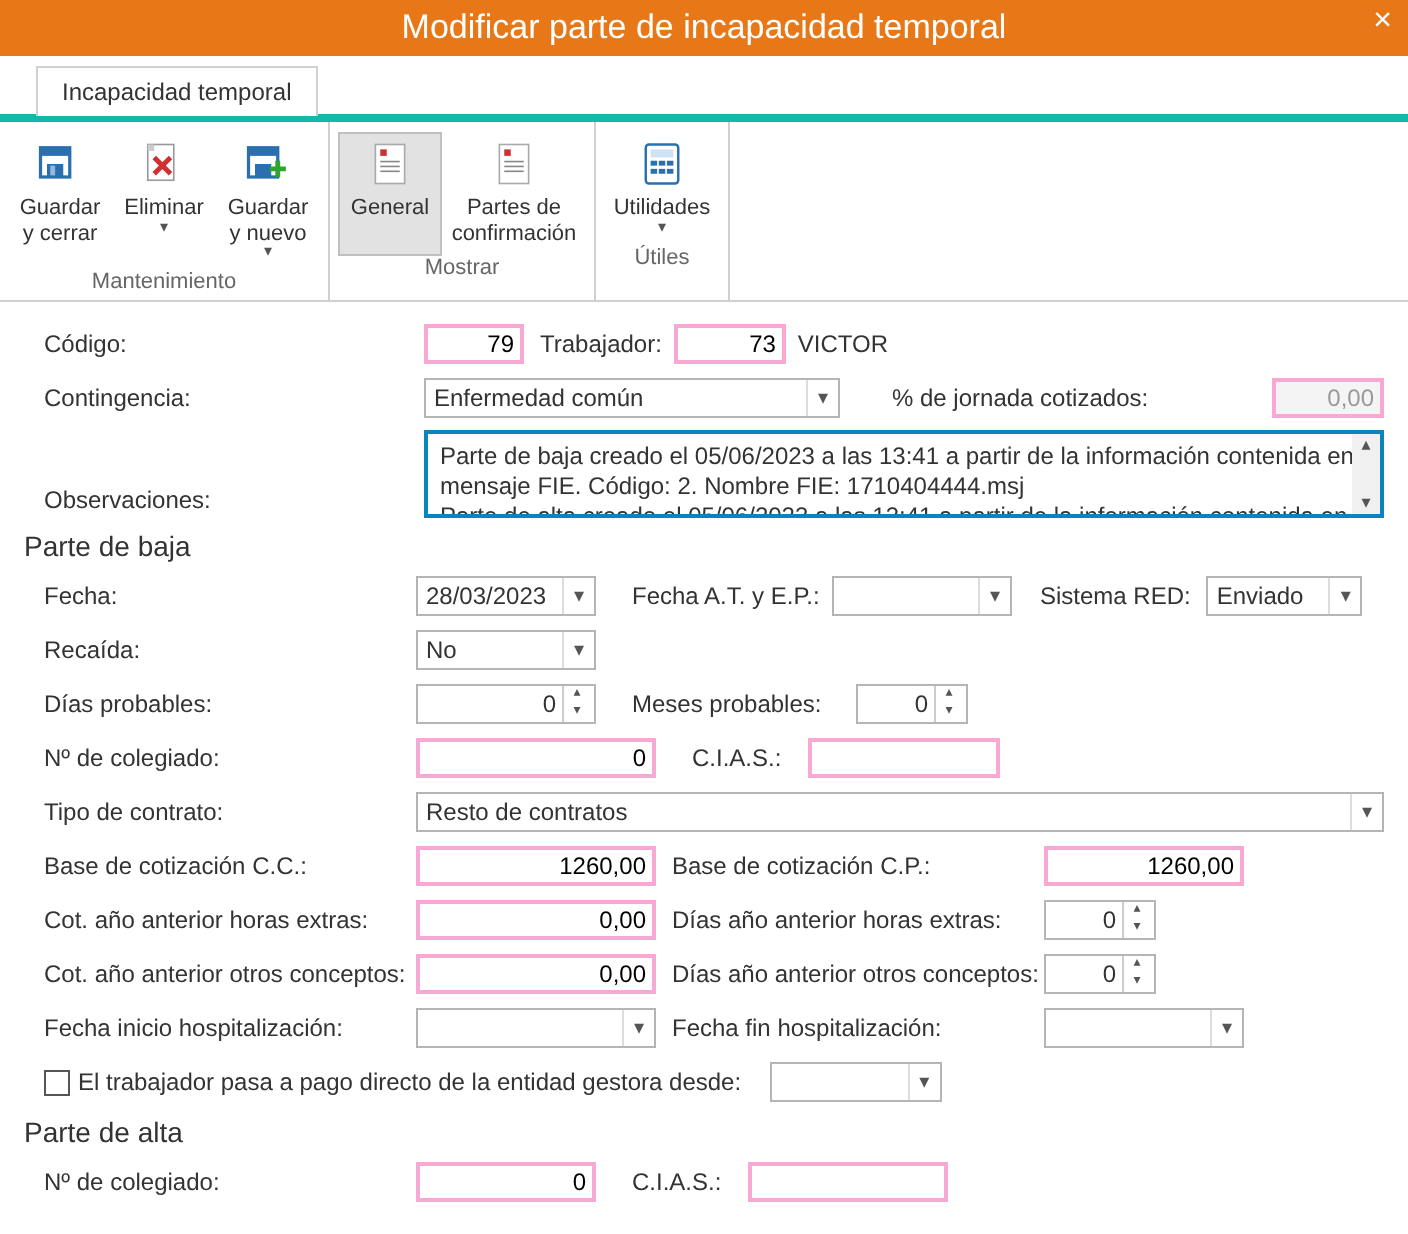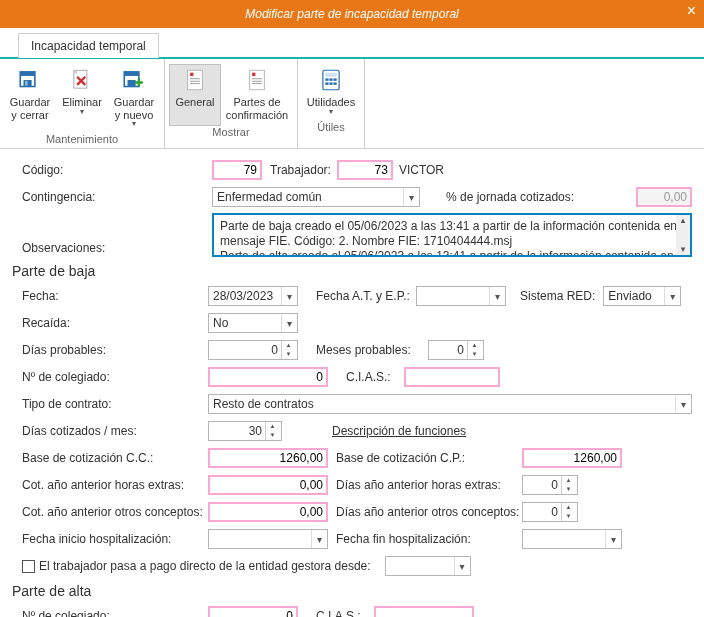--- a/index.html
+++ b/index.html
@@ -16,32 +16,31 @@
     color: #fff;
     height: 28px;
     display: flex;
     align-items: center;
     position: relative;
   }
   .title-bar .title-text {
     position: absolute;
     width: 100%;
     text-align: center;
-    font-size: 12px;
-    font-style: italic;
+    font-size: 17px;
   }
   .title-bar .close {
     position: absolute;
     right: 8px;
     top: 2px;
     font-size: 16px;
     cursor: pointer;
   }
   .tab-strip {
-    border-bottom: 2px solid #14b8a6;
+    border-bottom: 4px solid #14b8a6;
     padding: 4px 12px 0 18px;
   }
   .tab {
     display: inline-block;
     border: 1px solid #d0d0d0;
     border-bottom: none;
     padding: 5px 12px 5px 12px;
     position: relative;
     bottom: -1px;
     background: #fff;
@@ -408,32 +407,20 @@
   </div>
 
   <div class="row">
     <div class="lbl-col2">Tipo de contrato:</div>
     <div class="combo" style="flex:1">
       <div class="cv">Resto de contratos</div>
       <div class="arr">▾</div>
     </div>
   </div>
 
-  <div class="row">
-    <div class="lbl-col2">Días cotizados / mes:</div>
-    <div class="spin" style="width:74px">
-      <div class="sv" style="width:56px">30</div>
-      <div class="spbtns">
-          <div>▴</div>
-          <div>▾</div>
-        </div>
-    </div>
-    <span style="width:50px"></span>
-    <span class="underline">Descripción de funciones</span>
-  </div>
 
   <div class="row">
     <div class="lbl-col2">Base de cotización C.C.:</div>
     <input class="tb num" style="width: 120px;" value="1260,00">
     <span style="width:8px"></span>
     <span style="width:186px">Base de cotización C.P.:</span>
     <input class="tb num" style="width: 100px;" value="1260,00">
   </div>
 
   <div class="row">

